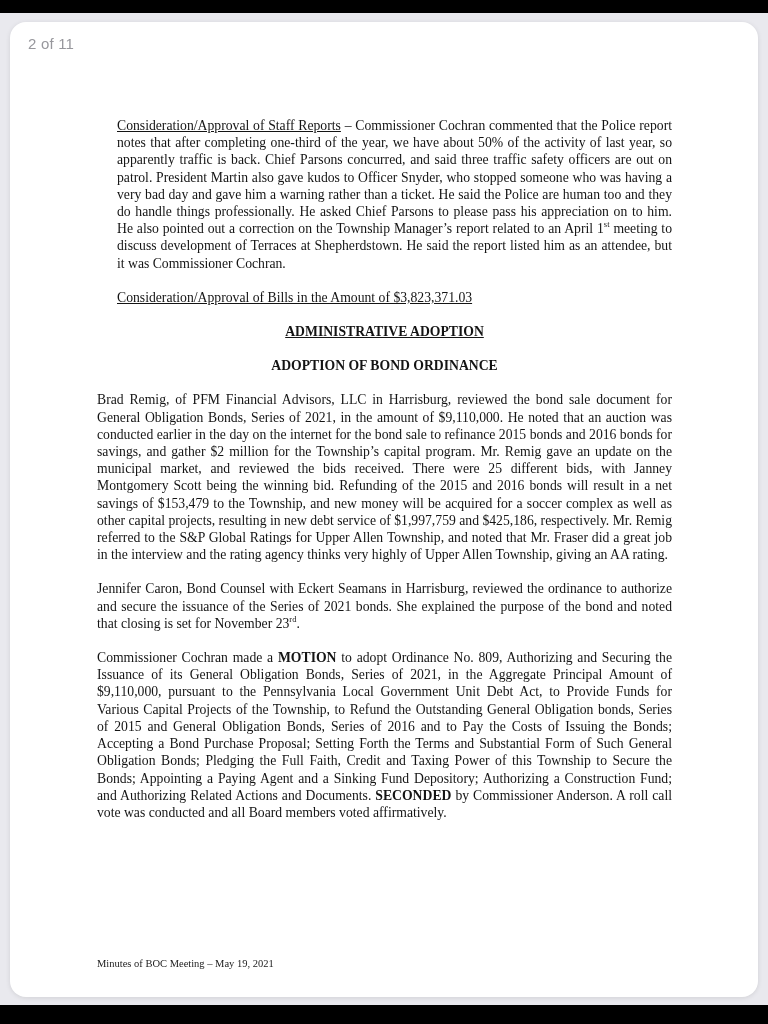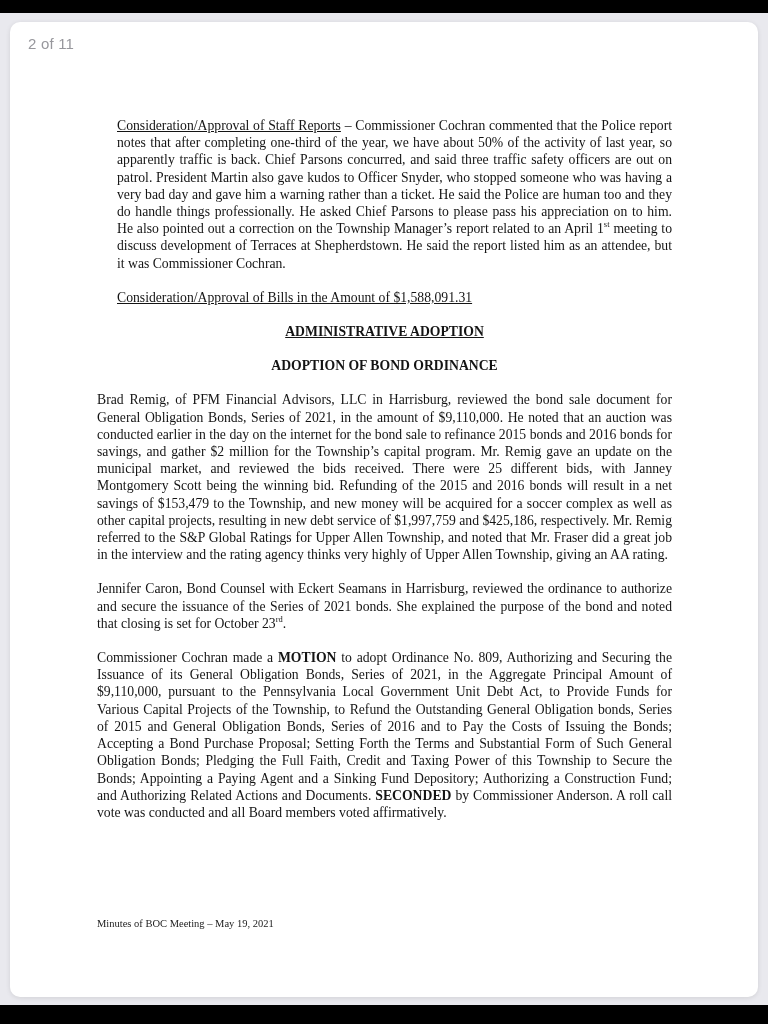--- a/index.html
+++ b/index.html
@@ -24,21 +24,21 @@
   .bar.top { top: 0; height: 13px; }
   .bar.bottom { bottom: 0; height: 19px; }
 
   .page-card {
     position: absolute;
     left: 10px;
     top: 22px;
     width: 748px;
     height: 975px;
     background: #ffffff;
-    border-radius: 10px;
+    border-radius: 16px;
     box-shadow: 0 1px 5px rgba(0,0,0,0.10);
     overflow: hidden;
   }
   .page-indicator {
     position: absolute;
     left: 18px;
     top: 13px;
     font-family: "Liberation Sans", "DejaVu Sans", sans-serif;
     font-size: 15px;
     color: #97979c;
@@ -69,48 +69,48 @@
   .u { text-decoration: underline; }
   .b { font-weight: 700; }
   .sup {
     vertical-align: super;
     font-size: 62%;
     line-height: 0;
   }
   .doc-footer {
     position: absolute;
     left: 87px;
-    top: 896px;
+    top: 936px;
     font-family: "Liberation Serif", "DejaVu Serif", serif;
     font-size: 10.5px;
     color: #222222;
   }
 </style>
 </head>
 <body>
 
 <div class="screen">
   <div class="bar top"></div>
 
   <div class="page-card">
     <div class="page-indicator">2 of 11</div>
 
     <div class="doc">
       <p class="para indent"><span class="u">Consideration/Approval of Staff Reports</span><span> – Commissioner Cochran commented that the Police report notes that after completing one-third of the year, we have about 50% of the activity of last year, so apparently traffic is back.  Chief Parsons concurred, and said three traffic safety officers are out on patrol.  President Martin also gave kudos to Officer Snyder, who stopped someone who was having a very bad day and gave him a warning rather than a ticket.  He said the Police are human too and they do handle things professionally.  He asked Chief Parsons to please pass his appreciation on to him.  He also pointed out a correction on the Township Manager’s report related to an April 1</span><span class="sup">st</span><span> meeting to discuss development of Terraces at Shepherdstown.  He said the report listed him as an attendee, but it was Commissioner Cochran.</span></p>
 
-      <p class="para indent"><span class="u">Consideration/Approval of Bills in the Amount of $1,588,091.31</span></p>
+      <p class="para indent"><span class="u">Consideration/Approval of Bills in the Amount of $3,823,371.03</span></p>
 
 
       <p class="para heading"><span class="u b">ADMINISTRATIVE ADOPTION</span></p>
 
       <p class="para heading"><span class="b">ADOPTION OF BOND ORDINANCE</span></p>
 
       <p class="para"><span>Brad Remig, of PFM Financial Advisors, LLC in Harrisburg, reviewed the bond sale document for General Obligation Bonds, Series of 2021, in the amount of $9,110,000.  He noted that an auction was conducted earlier in the day on the internet for the bond sale to refinance 2015 bonds and 2016 bonds for savings, and gather $2 million for the Township’s capital program.  Mr. Remig gave an update on the municipal market, and reviewed the bids received.  There were 25 different bids, with Janney Montgomery Scott being the winning bid.  Refunding of the 2015 and 2016 bonds will result in a net savings of $153,479 to the Township, and new money will be acquired for a soccer complex as well as other capital projects, resulting in new debt service of $1,997,759 and $425,186, respectively.  Mr. Remig referred to the S&amp;P Global Ratings for Upper Allen Township, and noted that Mr. Fraser did a great job in the interview and the rating agency thinks very highly of Upper Allen Township, giving an AA rating.</span></p>
 
-      <p class="para"><span>Jennifer Caron, Bond Counsel with Eckert Seamans in Harrisburg, reviewed the ordinance to authorize and secure the issuance of the Series of 2021 bonds.  She explained the purpose of the bond and noted that closing is set for October 23</span><span class="sup">rd</span><span>.</span></p>
+      <p class="para"><span>Jennifer Caron, Bond Counsel with Eckert Seamans in Harrisburg, reviewed the ordinance to authorize and secure the issuance of the Series of 2021 bonds.  She explained the purpose of the bond and noted that closing is set for November 23</span><span class="sup">rd</span><span>.</span></p>
 
       <p class="para"><span>Commissioner Cochran made a </span><span class="b">MOTION</span><span> to adopt Ordinance No. 809, Authorizing and Securing the Issuance of its General Obligation Bonds, Series of 2021, in the Aggregate Principal Amount of $9,110,000, pursuant to the Pennsylvania Local Government Unit Debt Act, to Provide Funds for Various Capital Projects of the Township, to Refund the Outstanding General Obligation bonds, Series of 2015 and General Obligation Bonds, Series of 2016 and to Pay the Costs of Issuing the Bonds; Accepting a Bond Purchase Proposal; Setting Forth the Terms and Substantial Form of Such General Obligation Bonds; Pledging the Full Faith, Credit and Taxing Power of this Township to Secure the Bonds; Appointing a Paying Agent and a Sinking Fund Depository; Authorizing a Construction Fund; and Authorizing Related Actions and Documents.  </span><span class="b">SECONDED</span><span> by Commissioner Anderson.  A roll call vote was conducted and all Board members voted affirmatively.</span></p>
     </div>
 
     <div class="doc-footer">Minutes of BOC Meeting – May 19, 2021</div>
   </div>
 
   <div class="bar bottom"></div>
 </div>
 

